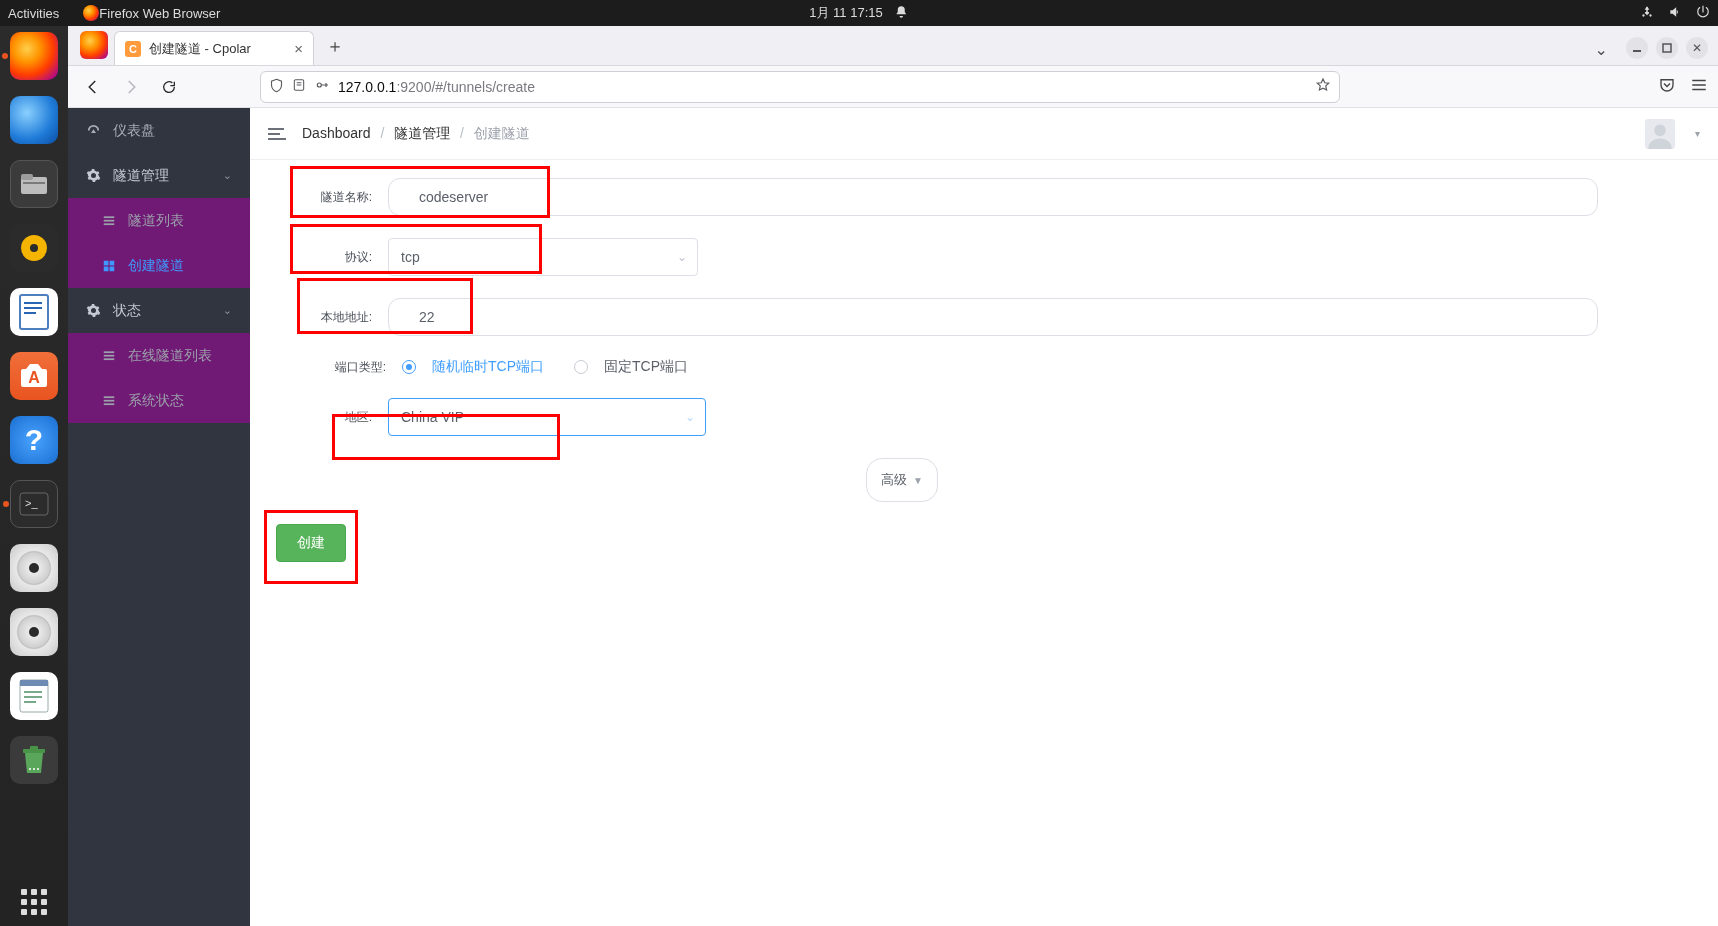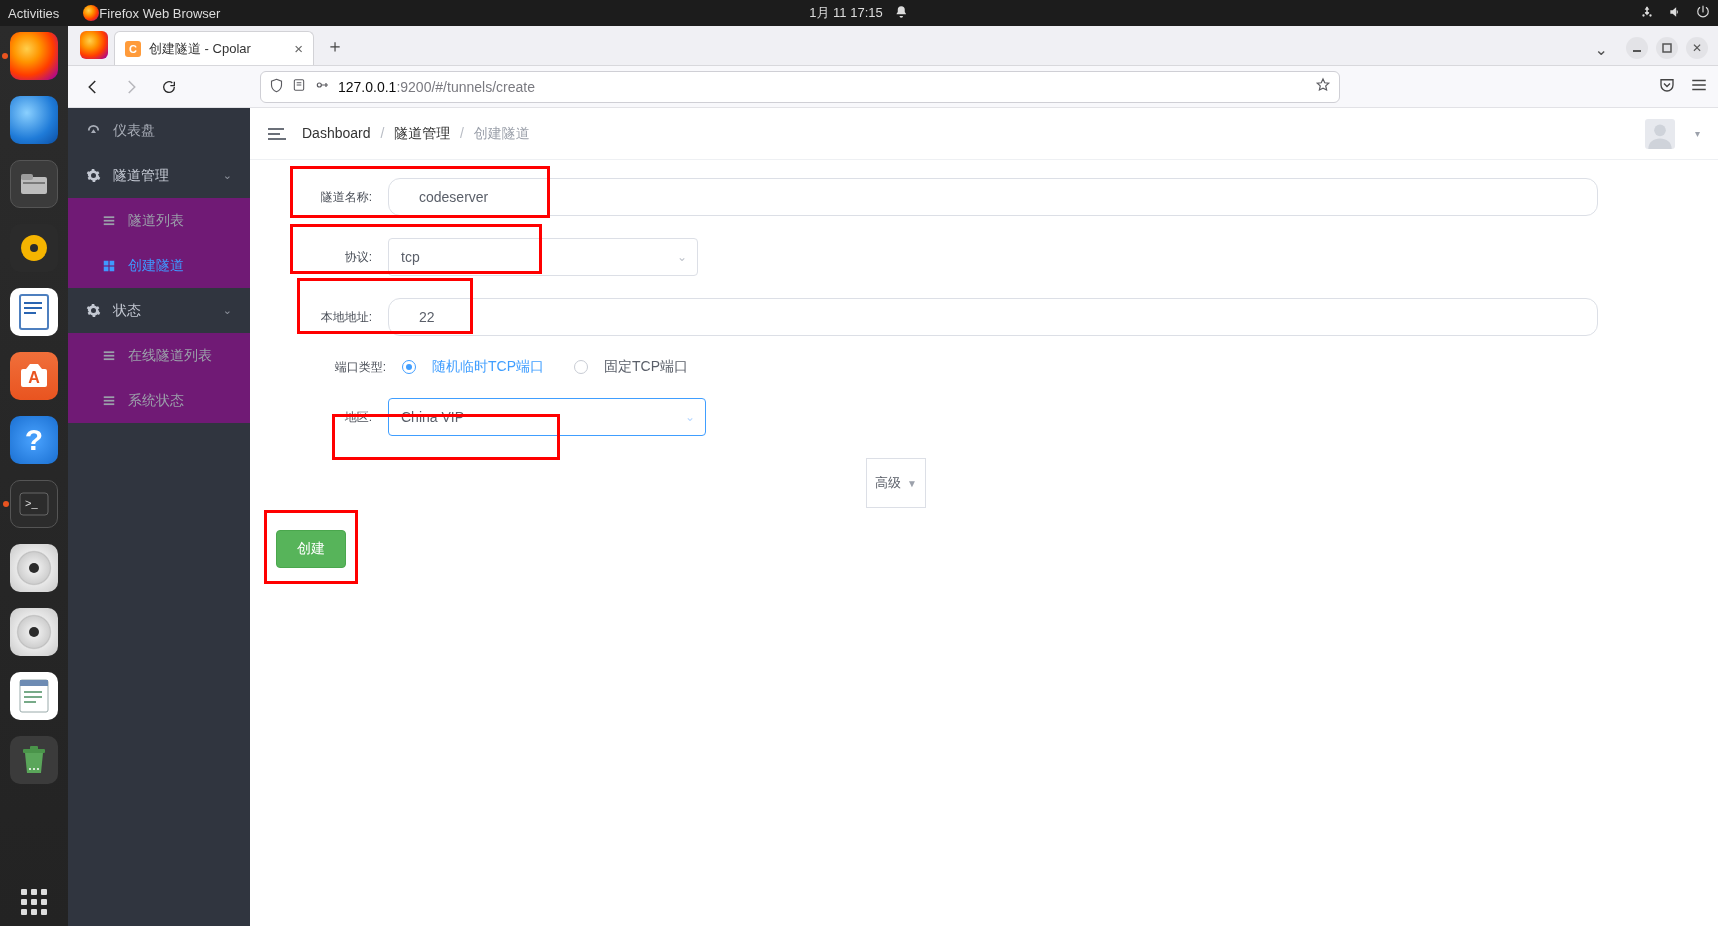--- a/index.html
+++ b/index.html
@@ -90,21 +90,21 @@
   .txt-input{height:38px;border:1px solid #dcdfe6;border-radius:12px;padding:0 30px;font-size:14px;color:#5a5f69;outline:none;}
   .txt-input.full{flex:1;max-width:1210px;}
   .select{height:38px;border:1px solid #dcdfe6;border-radius:4px;padding:0 28px 0 12px;font-size:14px;color:#5a5f69;display:flex;align-items:center;min-width:310px;position:relative;background:#fff;}
   .select .caret{position:absolute;right:10px;color:#c0c4cc;font-size:12px;}
   .select.region{border-color:#409eff;min-width:318px;}
   .radio{display:flex;align-items:center;gap:16px;margin-right:30px;font-size:14px;color:#5a5f69;}
   .radio .dot{width:14px;height:14px;border:1px solid #c8ccd4;border-radius:50%;position:relative;}
   .radio.checked{color:#409eff;}
   .radio.checked .dot{border-color:#409eff;}
   .radio.checked .dot::after{content:"";position:absolute;inset:3px;background:#409eff;border-radius:50%;}
-  .adv-btn{height:50px;border:1px solid #dcdfe6;border-radius:0;background:#fff;padding:0 8px;font-size:13px;color:#5a5f69;display:flex;align-items:center;gap:6px;}
+  .adv-btn{height:44px;border:1px solid #dcdfe6;border-radius:16px;background:#fff;padding:0 14px;font-size:13px;color:#5a5f69;display:flex;align-items:center;gap:6px;}
   .adv-btn .tri{color:#9ca1ab;font-size:10px;}
   .create-btn{height:38px;background:#57b45a;border:1px solid #4aa74d;color:#fff;border-radius:4px;padding:0 20px;font-size:14px;}
 
   
   .hl{position:absolute;border:3px solid #ff0000;pointer-events:none;}
 
 </style>
 </head>
 <body>
 

